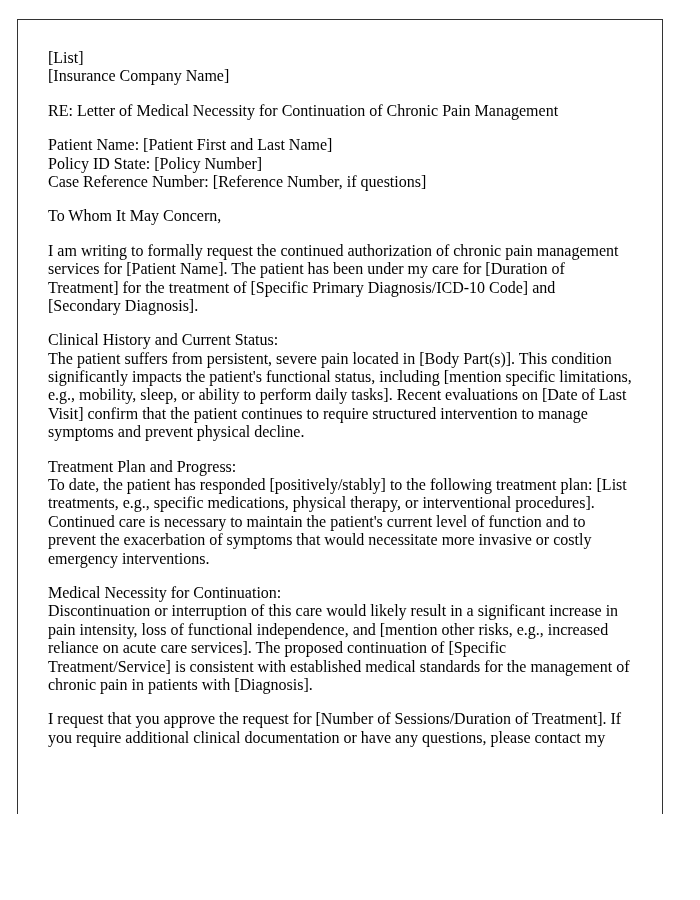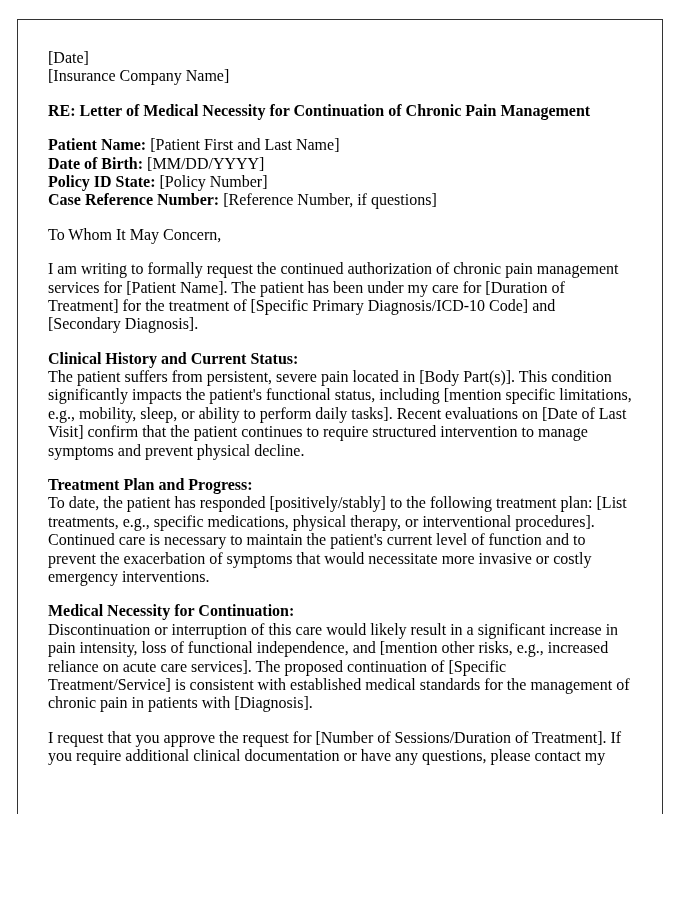--- a/index.html
+++ b/index.html
@@ -35,39 +35,38 @@
   .letter p {
     margin: 16px 0;
   }
   .letter p:first-child {
     margin-top: 0;
   }
   .line {
     display: block;
   }
   .bold, strong {
-    font-weight: bold;
+    font-weight: normal;
   }
 </style>
 </head>
 <body>
 
 <div class="page-frame">
   <div class="letter">
 
     <p>
-      <span class="line">[Date]</span>
+      <span class="line">[List]</span>
       <span class="line">[Insurance Company Name]</span>
     </p>
 
     <p class="bold">RE: Letter of Medical Necessity for Continuation of Chronic Pain Management</p>
 
     <p>
       <span class="line"><strong>Patient Name:</strong><span> [Patient First and Last Name]</span></span>
-      <span class="line"><strong>Date of Birth:</strong><span> [MM/DD/YYYY]</span></span>
       <span class="line"><strong>Policy ID State:</strong><span> [Policy Number]</span></span>
       <span class="line"><strong>Case Reference Number:</strong><span> [Reference Number, if questions]</span></span>
     </p>
 
     <p>To Whom It May Concern,</p>
 
     <p>I am writing to formally request the continued authorization of chronic pain management services for [Patient Name]. The patient has been under my care for [Duration of Treatment] for the treatment of [Specific Primary Diagnosis/ICD-10 Code] and [Secondary Diagnosis].</p>
 
     <p>
       <strong class="line">Clinical History and Current Status:</strong><span>The patient suffers from persistent, severe pain located in [Body Part(s)]. This condition significantly impacts the patient's functional status, including [mention specific limitations, e.g., mobility, sleep, or ability to perform daily tasks]. Recent evaluations on [Date of Last Visit] confirm that the patient continues to require structured intervention to manage symptoms and prevent physical decline.</span>

